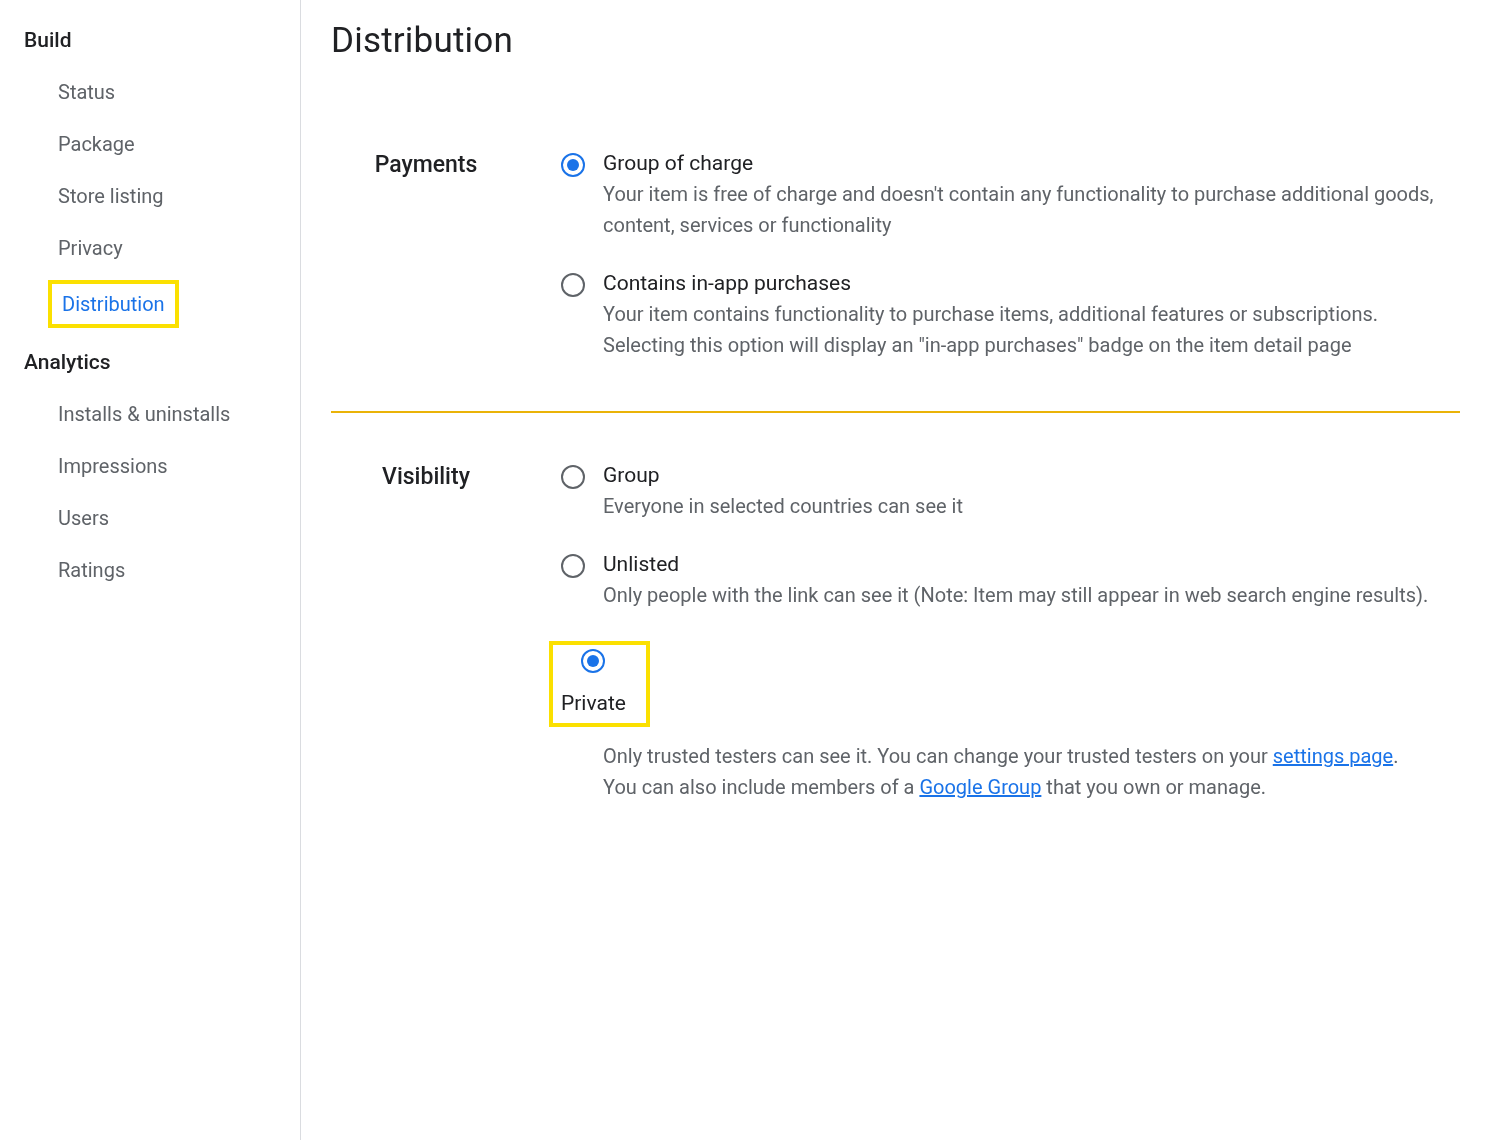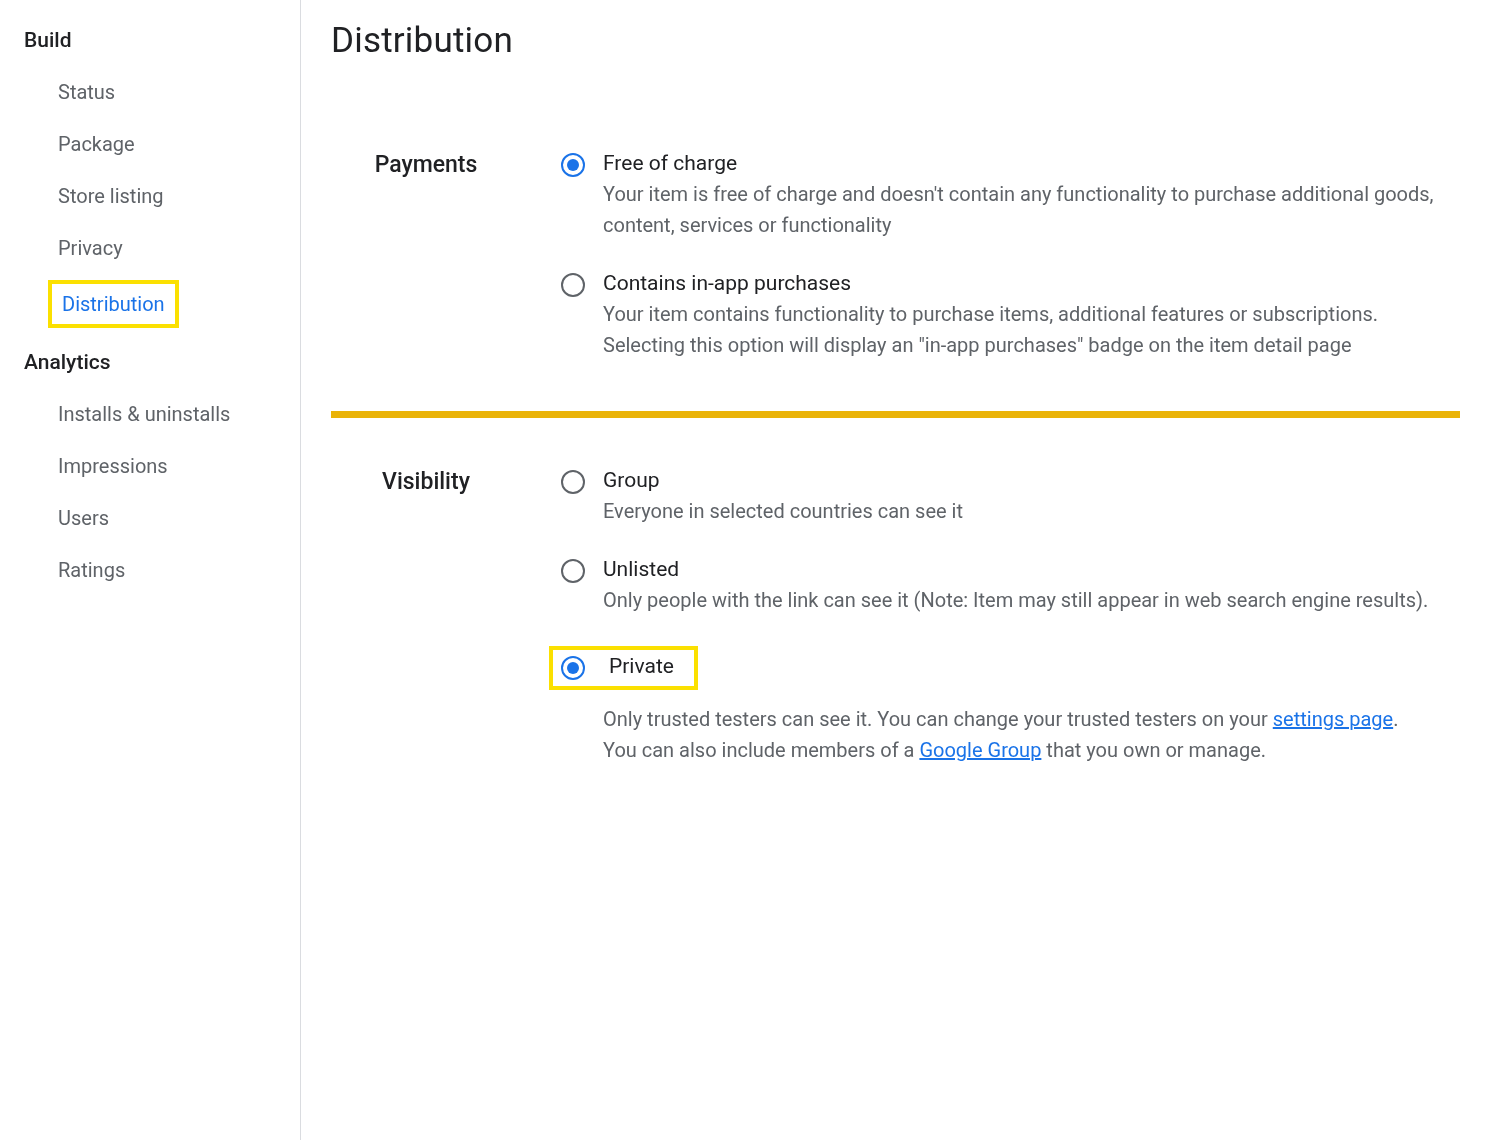--- a/index.html
+++ b/index.html
@@ -59,21 +59,21 @@
       color: #202124;
       margin-bottom: 90px;
       letter-spacing: 0.2px;
     }
     .section {
       display: flex;
       gap: 40px;
       padding-bottom: 50px;
     }
     .section + .section {
-      border-top: 7px solid #eab308;
+      border-top: 2px solid #eab308;
       padding-top: 50px;
     }
     .section-left {
       width: 190px;
       flex-shrink: 0;
     }
     .section-title {
       font-size: 23px;
       font-weight: 500;
       color: #202124;
@@ -137,24 +137,25 @@
       margin-top: 4px;
     }
     .option-desc a {
       color: #1a73e8;
       text-decoration: underline;
       cursor: pointer;
     }
     .option-highlight {
       display: inline-flex;
       align-items: center;
-      gap: 24px;
+      gap: 18px;
       border: 4px solid #fbe000;
       padding: 4px 20px 4px 8px;
       margin-left: -12px;
+      flex-direction: column;
     }
     .option-highlight .radio {
       margin-top: 0;
     }
     .priv-desc {
       margin-top: 10px;
     }
   </style>
 </head>
 <body>
@@ -178,21 +179,21 @@
   <h1 class="page-title">Distribution</h1>
 
   <div class="section">
     <div class="section-left">
       <div class="section-title">Payments</div>
     </div>
     <div class="section-right">
       <div class="option">
         <div class="radio selected"></div>
         <div class="option-content">
-          <div class="option-label">Free of charge</div>
+          <div class="option-label">Group of charge</div>
           <div class="option-desc">Your item is free of charge and doesn't contain any functionality to purchase additional goods, content, services or functionality</div>
         </div>
       </div>
       <div class="option">
         <div class="radio"></div>
         <div class="option-content">
           <div class="option-label">Contains in-app purchases</div>
           <div class="option-desc">Your item contains functionality to purchase items, additional features or subscriptions. Selecting this option will display an "in-app purchases" badge on the item detail page</div>
         </div>
       </div>

